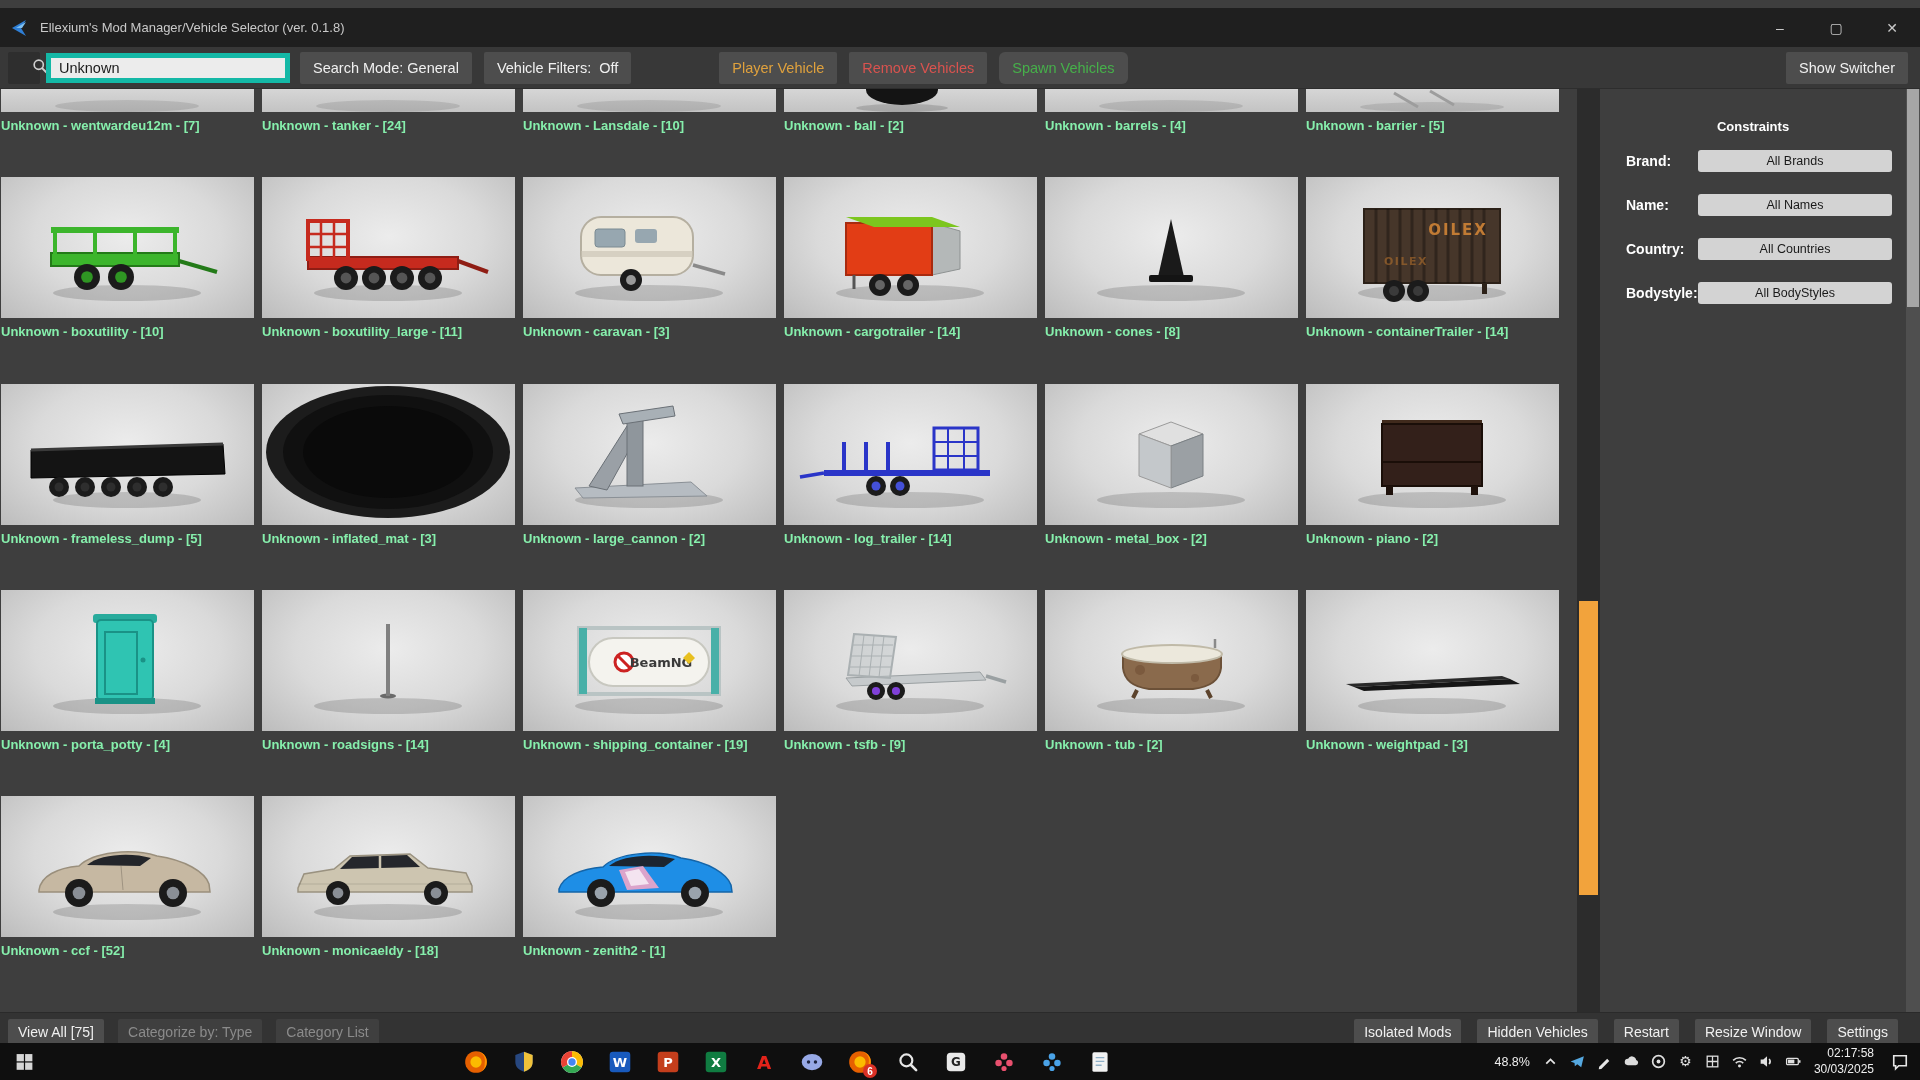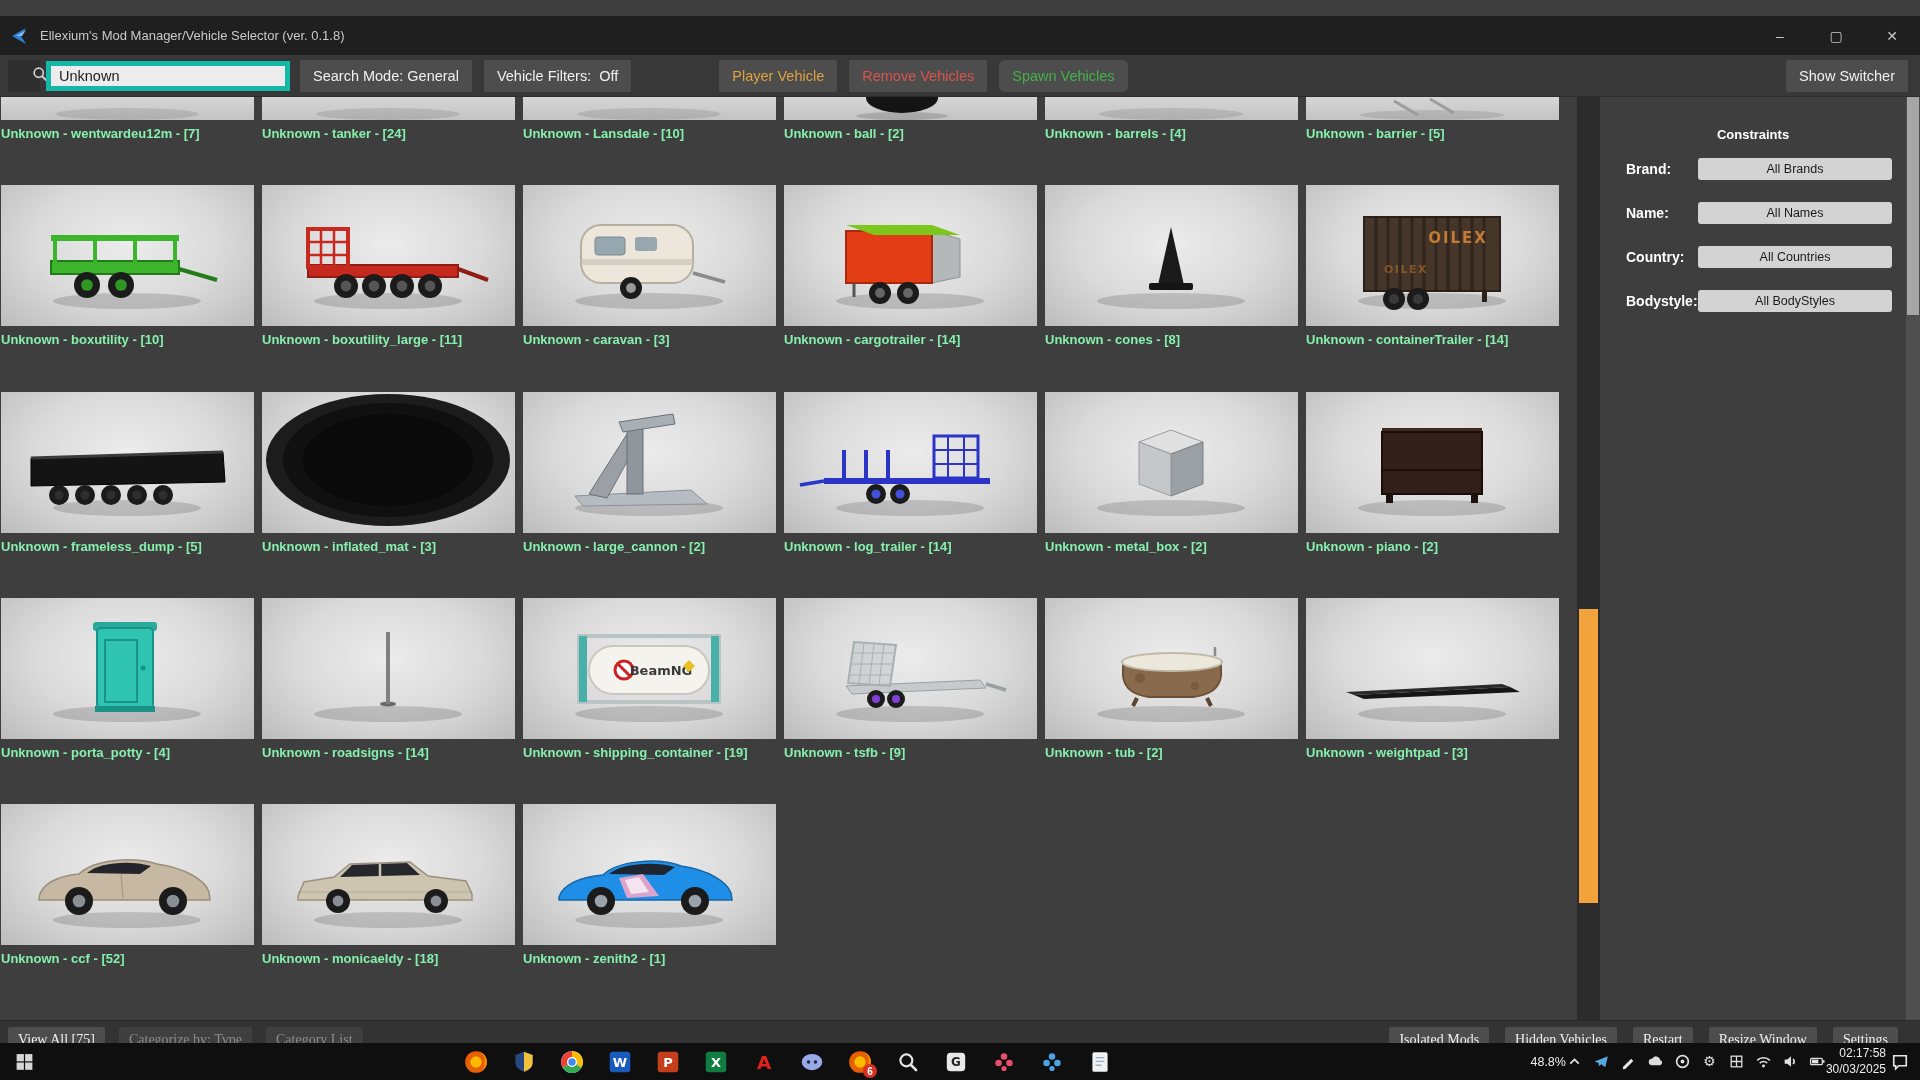--- a/index.html
+++ b/index.html
@@ -1,17 +1,17 @@
 <!DOCTYPE html>
 <html><head>
 <meta charset="utf-8">
 <style>
 *{margin:0;padding:0;box-sizing:border-box}
 html,body{width:1920px;height:1080px;overflow:hidden;background:#3e3e3e;font-family:"Liberation Sans",sans-serif}
-.window{position:absolute;top:16px;left:0;width:1920px;height:1043px;background:#3e3e3e}
+.window{position:absolute;top:8px;left:0;width:1920px;height:1043px;background:#3e3e3e}
 
 .titlebar{position:absolute;top:0;left:0;right:0;height:39px;background:#1f1f1f;display:flex;align-items:center;color:#c9c9c9}
 .app-icon{width:20px;height:20px;margin:0 10px;display:inline-flex}
 .title{font-size:13px}
 .win-controls{margin-left:auto;display:flex;height:100%}
 .win-btn{width:56px;height:100%;display:flex;align-items:center;justify-content:center;font-size:14px;color:#c9c9c9;cursor:pointer}
 
 .toolbar{position:absolute;top:39px;left:0;right:0;height:42px;background:#383838;display:flex;align-items:center;padding:0 12px 0 8px;border-bottom:1px solid #2d2d2d}
 .tool-btn{height:32px;background:#4d4d4d;border:none;border-radius:2px;color:#f0f0f0;font-size:14.5px;padding:0 13px;font-family:inherit;cursor:pointer;white-space:pre}
 .icon-btn{width:32px;padding:0;display:flex;align-items:center;justify-content:center;background:#2e2e2e;margin-right:6px}
@@ -37,31 +37,31 @@
 .sidebar{position:absolute;left:1600px;top:81px;width:306px;height:923px}
 .constraints-title{margin-top:30px;text-align:center;font-size:13px;font-weight:bold;color:#fff}
 #constraints-rows{margin-top:16px}
 .c-row{display:flex;align-items:center;margin:0 14px 22px 26px}
 .c-label{font-size:14px;font-weight:bold;color:#fff;flex:1}
 .c-btn{width:194px;height:22px;background:#d3d3d3;border:none;border-radius:3px;font-size:12.5px;color:#1a1a1a;font-family:Liberation Sans, sans-serif;cursor:pointer}
 
 .bottombar{position:absolute;left:0;right:0;bottom:0;height:39px;background:#333;display:flex;align-items:center;padding:0 22px 0 8px;border-top:1px solid #2a2a2a}
 .bb-left{display:flex;gap:14px}
 .bb-right{margin-left:auto;display:flex;gap:16px}
-.bb-btn{height:27px;padding:0 10px;background:#4d4d4d;border:none;border-radius:2px;color:#f0f0f0;font-size:14px;font-family:Liberation Serif, serif;cursor:pointer;white-space:nowrap}
+.bb-btn{height:27px;padding:0 10px;background:#4d4d4d;border:none;border-radius:2px;color:#f0f0f0;font-size:14px;font-family:Liberation Sans, sans-serif;cursor:pointer;white-space:nowrap}
 .bb-btn.disabled{background:#3f3f3f;color:#8b8b8b;cursor:default}
 
 .taskbar{position:absolute;left:0;bottom:0;width:1920px;height:37px;background:#0f0f0f;display:flex;align-items:center}
 .tb-start{width:48px;height:100%;display:flex;align-items:center;justify-content:center;cursor:pointer}
 .tb-start svg{width:21px;height:21px}
 .tb-center{position:absolute;left:462px;height:100%;display:flex;align-items:center;gap:21px}
 .tb-icon{width:27px;height:27px;position:relative;display:flex;align-items:center;justify-content:center;cursor:pointer}
 .tb-icon svg{width:26px;height:26px}
 .tb-badge{position:absolute;right:-4px;bottom:-3px;min-width:14px;height:14px;border-radius:7px;background:#d93025;color:#fff;font-size:10px;font-weight:bold;display:flex;align-items:center;justify-content:center;padding:0 2px}
-.tb-tray{margin-left:auto;display:flex;align-items:center;gap:0;padding-right:8px;height:100%}
+.tb-tray{margin-left:auto;display:flex;align-items:center;gap:12px;padding-right:8px;height:100%}
 .tray-text{color:#eee;font-size:12.5px}
 .tray-icon{width:17px;height:17px;display:flex;cursor:pointer}
 .tray-icon svg{width:17px;height:17px}
 .tray-clock{color:#eee;font-size:12px;text-align:right;line-height:1.3;cursor:pointer}
 .tray-notif{width:22px;display:flex;margin-left:4px;cursor:pointer}
 .tray-notif svg{width:20px;height:20px}
 </style>
 </head>
 <body>
 

